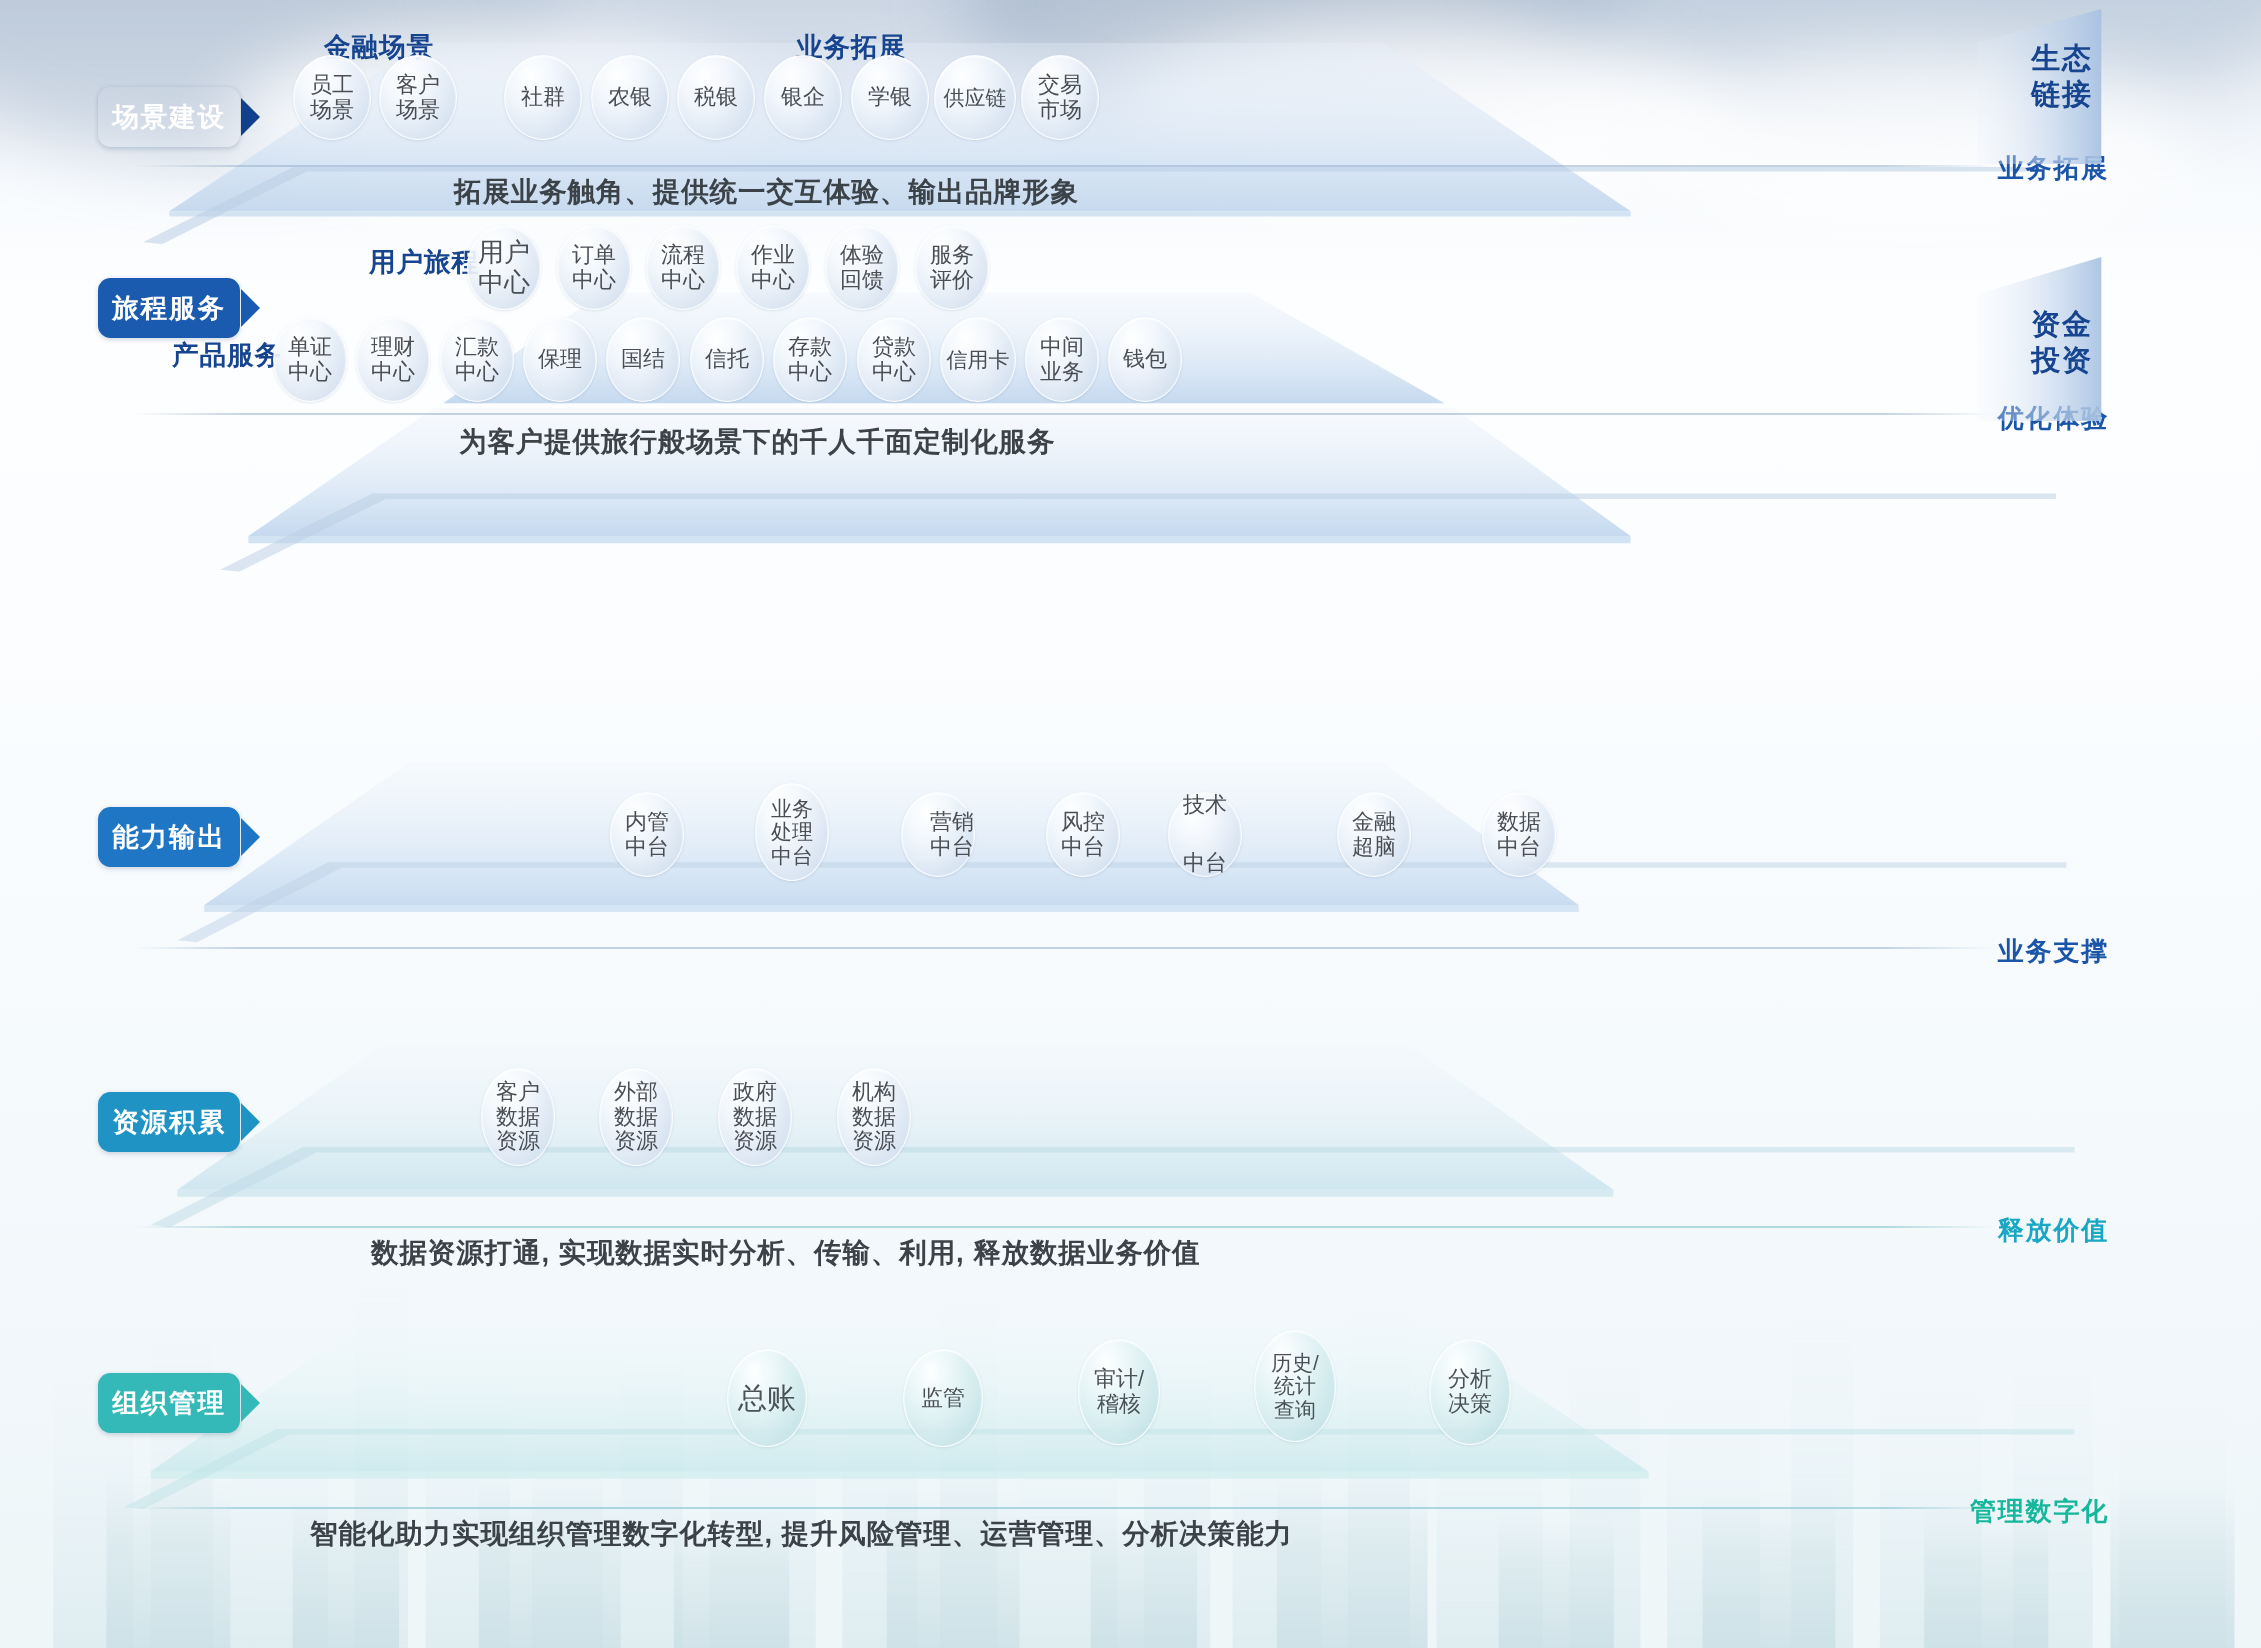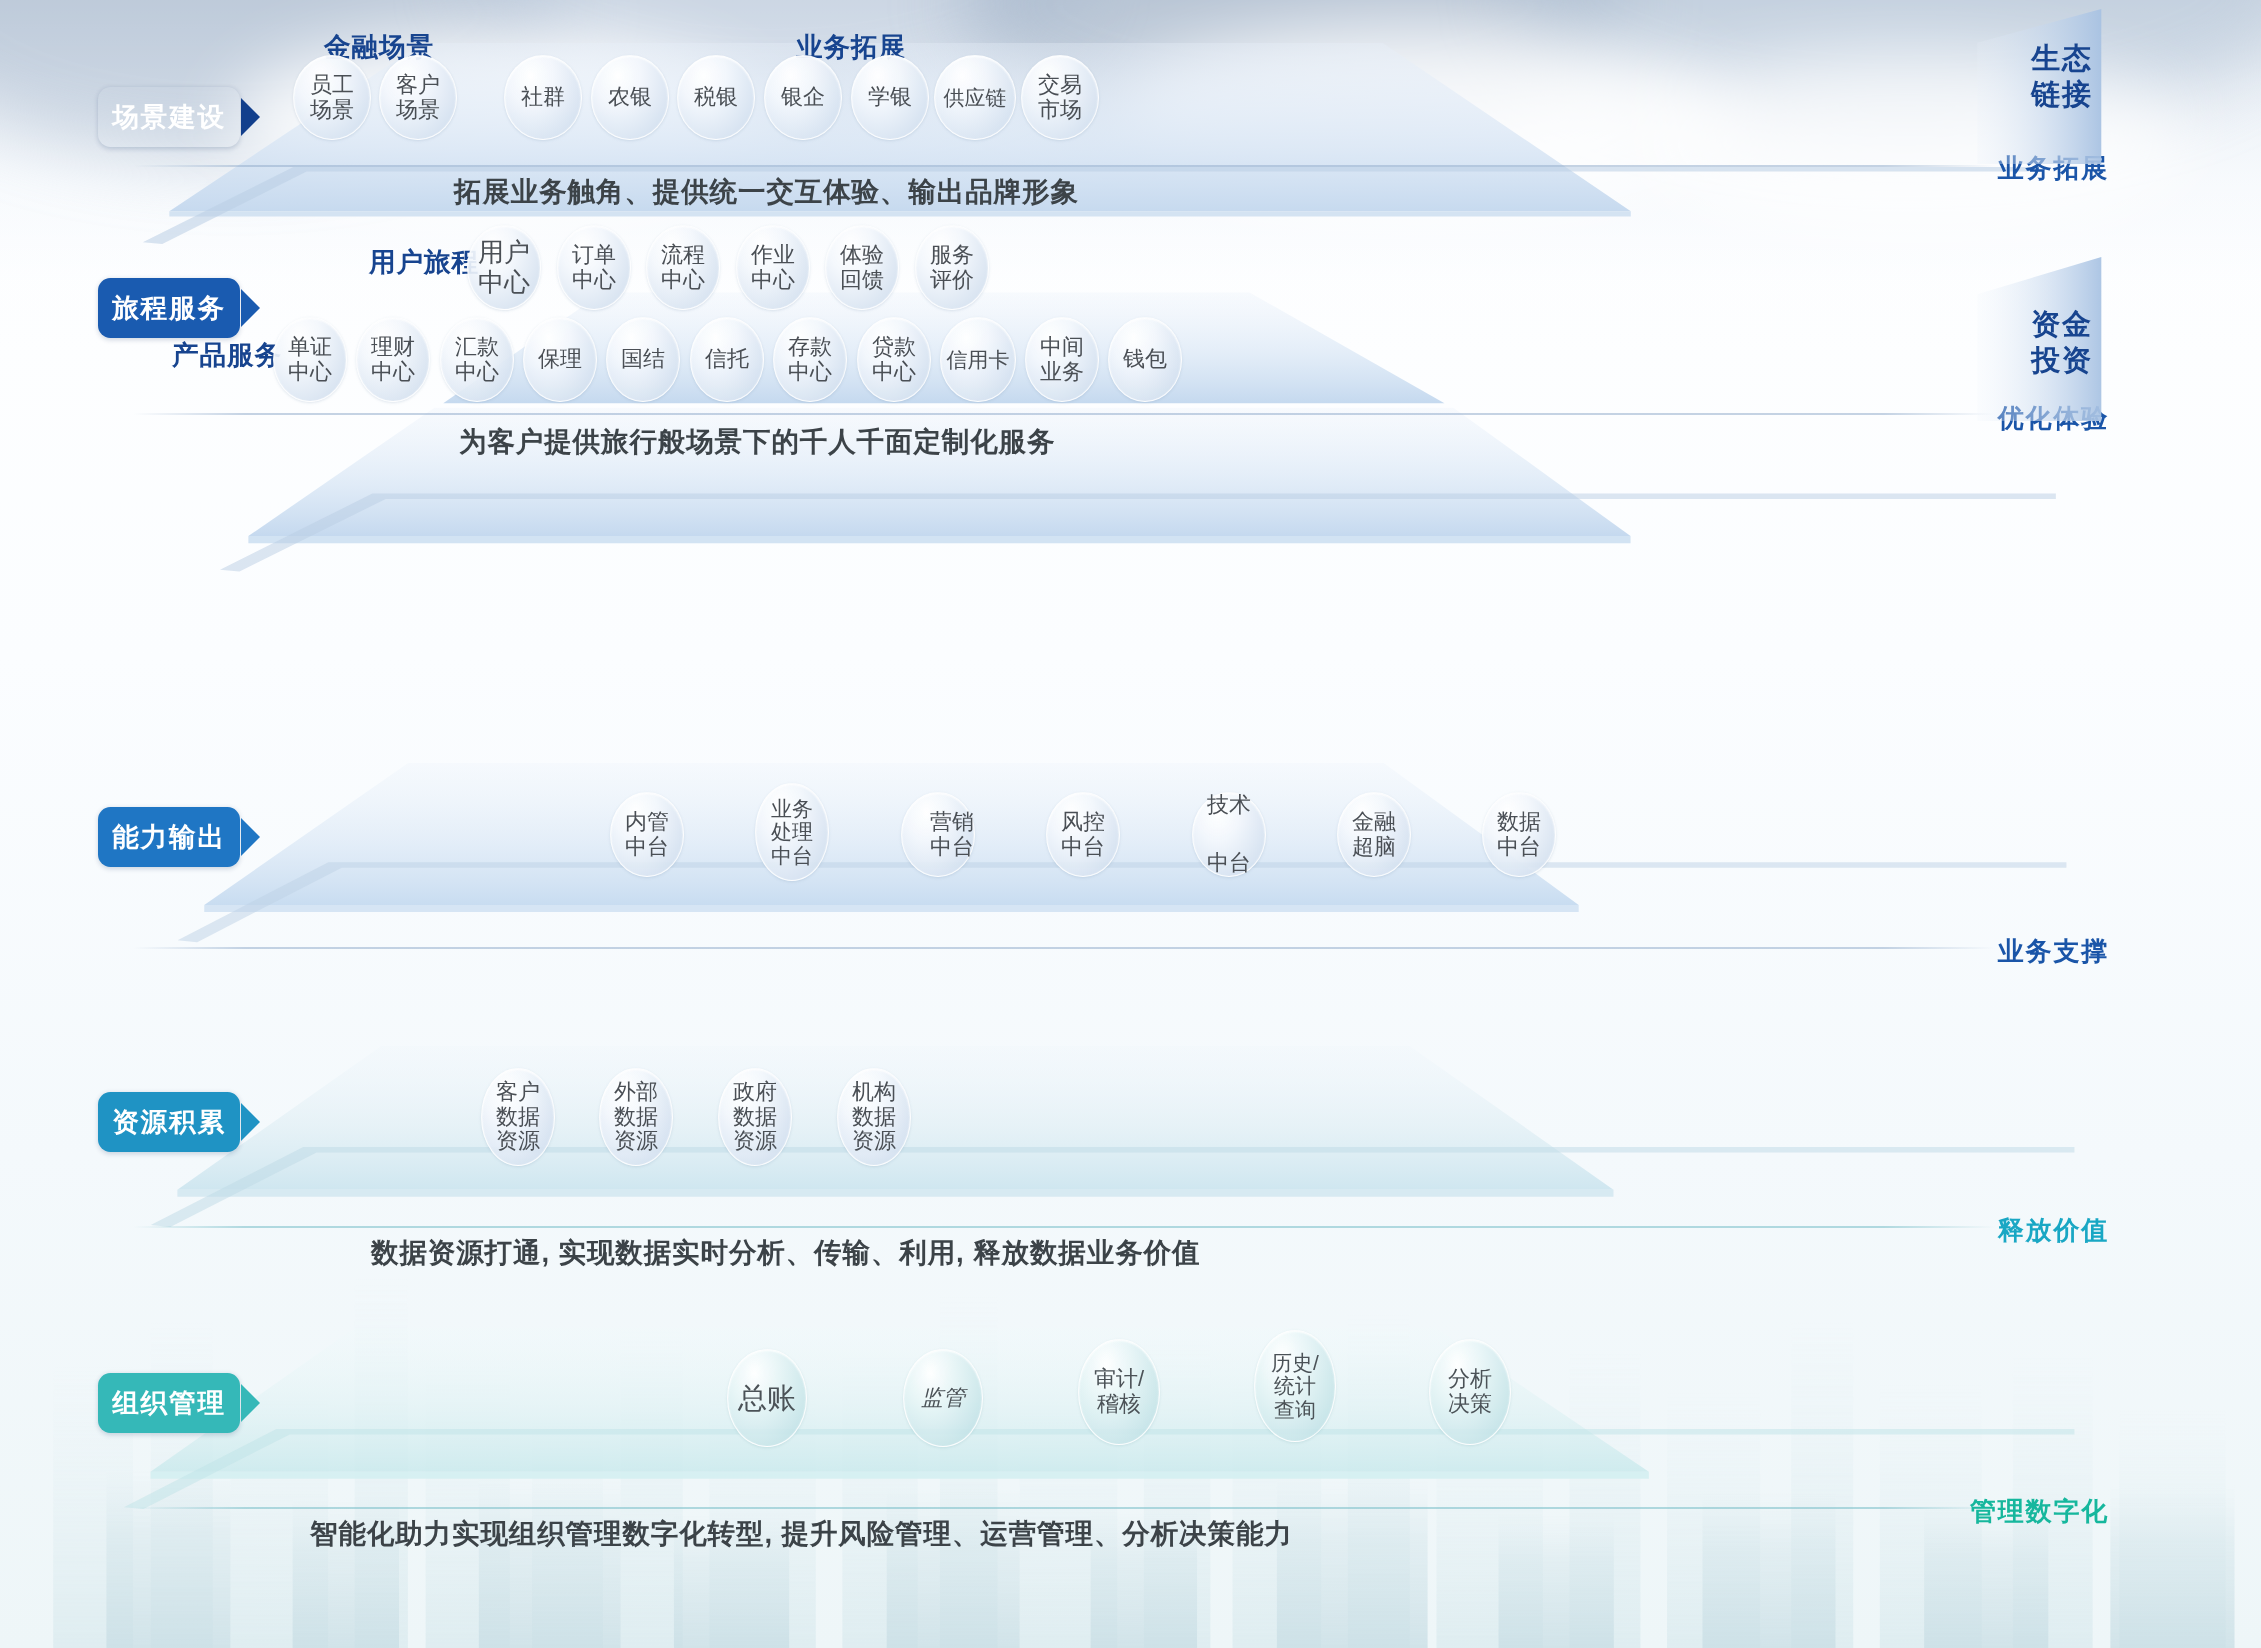--- a/index.html
+++ b/index.html
@@ -399,21 +399,21 @@
     <span>中台</span>
   </div>
   <div class="node" style="left:901px;top:792px;width:74px;height:85px;font-size:22px;align-items:flex-end;">
     <span>营销</span>
     <span>中台</span>
   </div>
   <div class="node" style="left:1046px;top:792px;width:74px;height:85px;font-size:22px;">
     <span>风控</span>
     <span>中台</span>
   </div>
-  <div class="node" style="left:1192px;top:792px;width:74px;height:85px;font-size:22px;gap:33px;">
+  <div class="node" style="left:1168px;top:792px;width:74px;height:85px;font-size:22px;gap:33px;">
     <span>技术</span>
     <span>中台</span>
   </div>
   <div class="node" style="left:1337px;top:792px;width:74px;height:85px;font-size:22px;">
     <span>金融</span>
     <span>超脑</span>
   </div>
   <div class="node" style="left:1482px;top:792px;width:74px;height:85px;font-size:22px;">
     <span>数据</span>
     <span>中台</span>
@@ -483,21 +483,21 @@
   </div>
 
   <div class="pill" style="left:98px;top:1373px;width:142px;height:60px;font-size:26.6px;background:#35b8b8;">
     <span>组织管理</span>
     <span class="nub" style="border-left:19.5px solid #35b8b8;"></span>
   </div>
 
   <div class="node teal" style="left:727px;top:1349px;width:80px;height:98px;font-size:29px;">
     <span>总账</span>
   </div>
-  <div class="node teal" style="left:903px;top:1349px;width:80px;height:98px;font-size:22px;font-style:italic;">
+  <div class="node teal" style="left:903px;top:1349px;width:80px;height:98px;font-size:22px;">
     <span>监管</span>
   </div>
   <div class="node teal" style="left:1078px;top:1339px;width:82px;height:106px;font-size:22px;">
     <span>审计/</span>
     <span>稽核</span>
   </div>
   <div class="node teal" style="left:1254px;top:1330px;width:82px;height:112px;font-size:21px;">
     <span>历史/</span>
     <span>统计</span>
     <span>查询</span>

